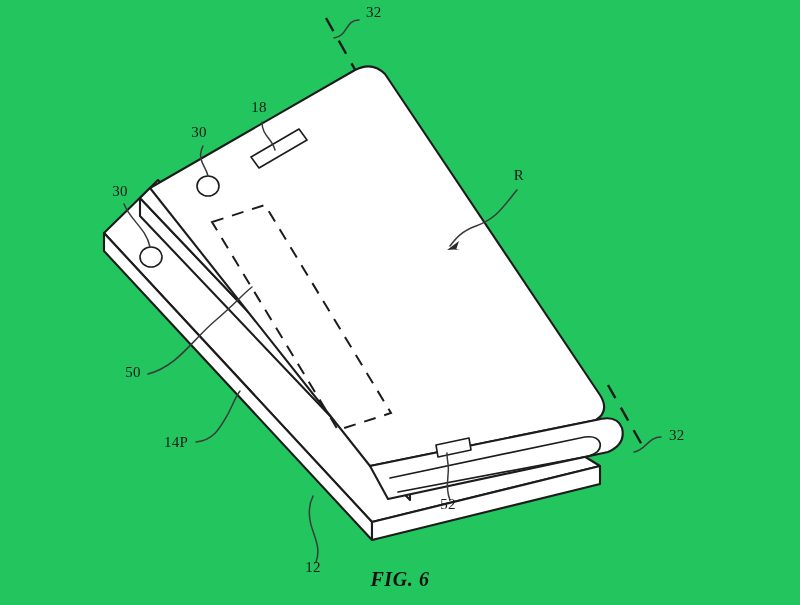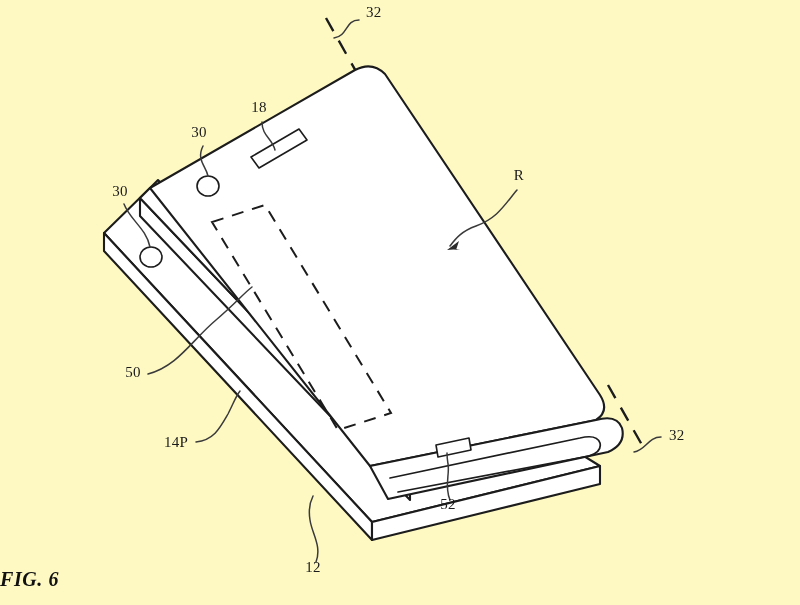--- a/index.html
+++ b/index.html
@@ -11,21 +11,21 @@
     width: 800px;
     height: 605px;
     font-family: "Liberation Serif", serif;
     overflow: hidden;
     position: relative;
   }
   #figure-root {
     position: relative;
     width: 800px;
     height: 605px;
-    background: #fef9c3;
+    background: #22c55e;
   }
   svg#patent-drawing {
     position: absolute;
     inset: 0;
     width: 800px;
     height: 605px;
     display: block;
   }
   .solid-line-thin {
     fill: none;
@@ -76,20 +76,21 @@
     font-family: "Liberation Serif", serif;
     font-size: 15px;
     fill: #1a1a1a;
     letter-spacing: 0.3px;
   }
   .fig-caption {
     position: absolute;
     left: 0;
     right: 0;
     bottom: 14px;
+    text-align: center;
     font-family: "Liberation Serif", serif;
     font-style: italic;
     font-weight: bold;
     font-size: 20px;
     color: #111111;
     letter-spacing: 0.6px;
   }
 </style>
 </head>
 <body>

